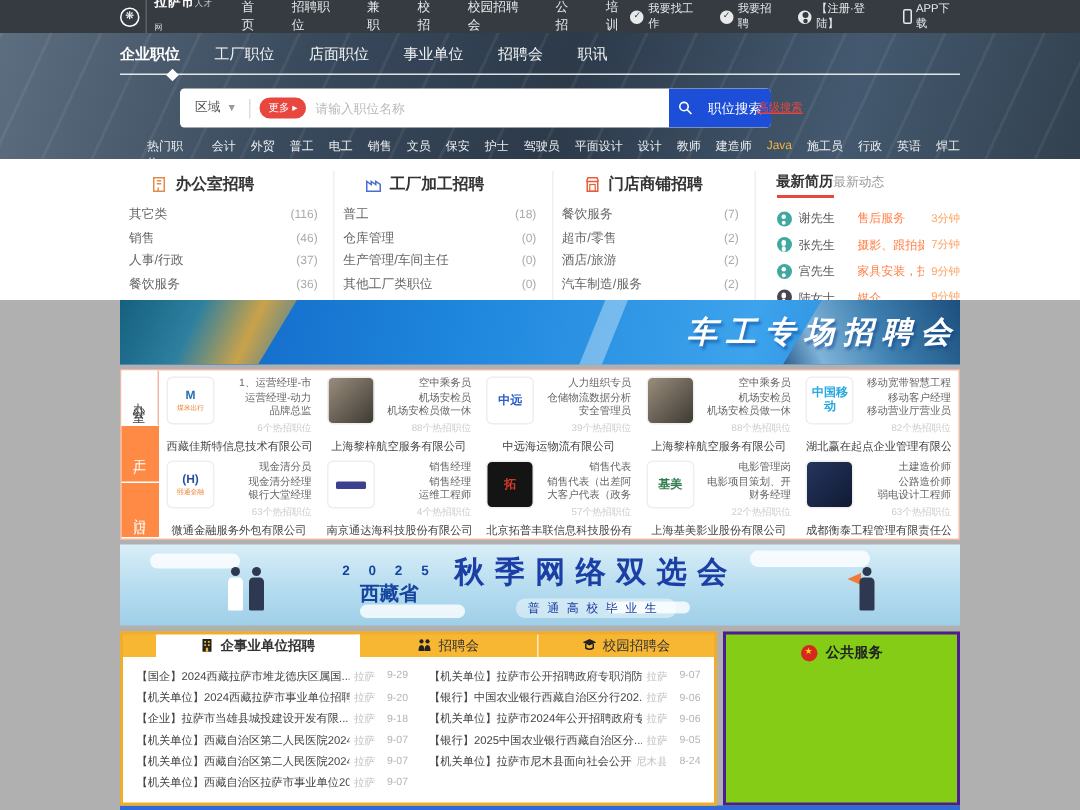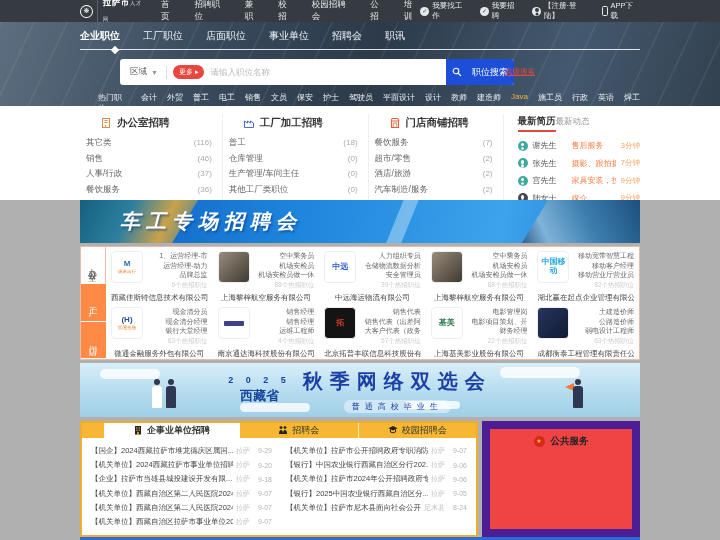--- a/index.html
+++ b/index.html
@@ -73,21 +73,21 @@
   .res-name { font-size:8px; color:#555; width:34px; }
   .res-job { font-size:8px; color:#ff7e45; flex:1; white-space:nowrap; overflow:hidden; }
   .res-time { font-size:7.5px; color:#ffa263; }
 
   
   .banner1 { height:43px; background:linear-gradient(100deg,#0f5fc0 0%,#1e86dd 40%,#3da3ec 75%,#1f7ed4 100%); position:relative; overflow:hidden; cursor:pointer; }
   .banner1 .side { position:absolute; top:0; bottom:0; width:118px; }
   .banner1 .side.l { left:0; background:linear-gradient(115deg,#15607f 0%,#2d7fa0 40%,#c9a24a 70%,#3a7fa8 100%); clip-path:polygon(0 0,100% 0,78% 100%,0 100%); }
   .banner1 .side.r { right:0; background:linear-gradient(245deg,#1c4f7d 0%,#3d7fb0 45%,#7fb3d8 80%,#2d5f8f 100%); clip-path:polygon(22% 0,100% 0,100% 100%,0 100%); }
   .banner1::after { content:""; position:absolute; left:56%; top:-10px; width:14px; height:70px; background:rgba(255,255,255,.35); transform:rotate(22deg); }
-  .banner1-title { position:absolute; left:0; right:0; top:50%; transform:translateY(-52%); text-align:left; color:#fff; font-size:20px; font-weight:bold; font-style:italic; letter-spacing:6px; text-shadow:1.5px 2px 2px rgba(10,60,140,.55); z-index:2;padding-left:40px; }
+  .banner1-title { position:absolute; left:0; right:0; top:50%; transform:translateY(-52%); text-align:right; color:#fff; font-size:20px; font-weight:bold; font-style:italic; letter-spacing:6px; text-shadow:1.5px 2px 2px rgba(10,60,140,.55); z-index:2;padding-left:40px; }
 
   
   .co-panel { margin-top:3px; background:#fff; border:1px solid #f0b9a6; height:114px; display:flex; }
   .side-tabs { width:25px; flex:0 0 25px; display:flex; flex-direction:column; }
   .side-tab { flex:1; writing-mode:vertical-rl; text-orientation:upright; display:flex; align-items:center; justify-content:center; font-size:8.5px; letter-spacing:2px; cursor:pointer; border-bottom:1px solid #fff; }
   .side-tab.active { background:#fff; color:#444; border-right:1px solid #f0b9a6; }
   .side-tab:not(.active) { background:#ff8a45; color:#fff; }
   .co-grid { flex:1; display:grid; grid-template-columns:repeat(5,1fr); grid-template-rows:1fr 1fr; }
   .co-cell { padding:4px 5px 2px 5px; overflow:hidden; cursor:pointer; }
   .co-top { display:flex; gap:4px; }
@@ -123,21 +123,21 @@
   .news-tabs { display:flex; height:25px;margin-left:22px; }
   .news-tab { flex:1; display:flex; align-items:center; justify-content:center; gap:4px; font-size:9px; color:#333; cursor:pointer; border-right:1px solid rgba(255,255,255,.7); }
   .news-tab:last-child { border-right:none; }
   .news-tab.active { background:#fff; font-weight:bold; flex:1.15; }
   .news-body { flex:1; background:#fff; display:flex; gap:14px; padding:6px 9px; }
   .news-col { flex:1; min-width:0; }
   .news-row { display:flex; align-items:center; height:14.2px; cursor:pointer; }
   .news-title { flex:1; font-size:7.5px; color:#444; white-space:nowrap; overflow:hidden; }
   .news-loc { font-size:7px; color:#c2c2c2; margin-left:3px; }
   .news-date { font-size:7px; color:#b5b5b5; width:22px; text-align:right; }
-  .ps-box { flex:1; border:8px solid #4c1d95; background:#ef4444; }
+  .ps-box { flex:1; border:2px solid #4c1d95; background:#84cc16; }
   .ps-head { height:25px; display:flex; align-items:center; justify-content:center; gap:6px; }
   .ps-title { font-size:9.5px; font-weight:bold; color:#222; }
   .emblem { width:11px; height:11px; border-radius:50%; background:#d8281e; color:#f7d21e; font-size:6px; line-height:11px; text-align:center; }
   .tab-svg { width:10px; height:10px; }
   .cat-svg { width:12px; height:12px; }
 
   .footer-strip { height:6px; background:#2f6bd8; }
 </style>
 </head>
 <body>

